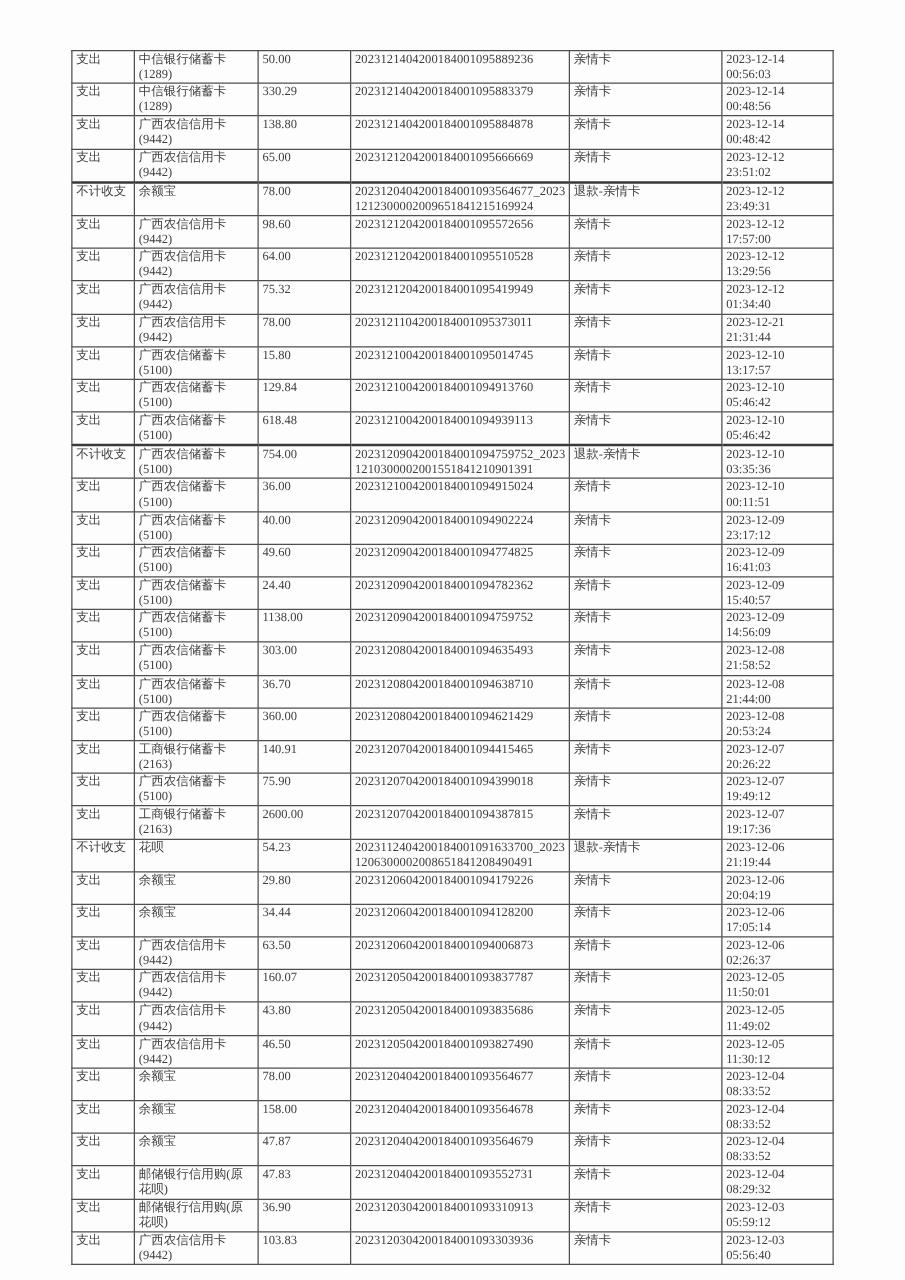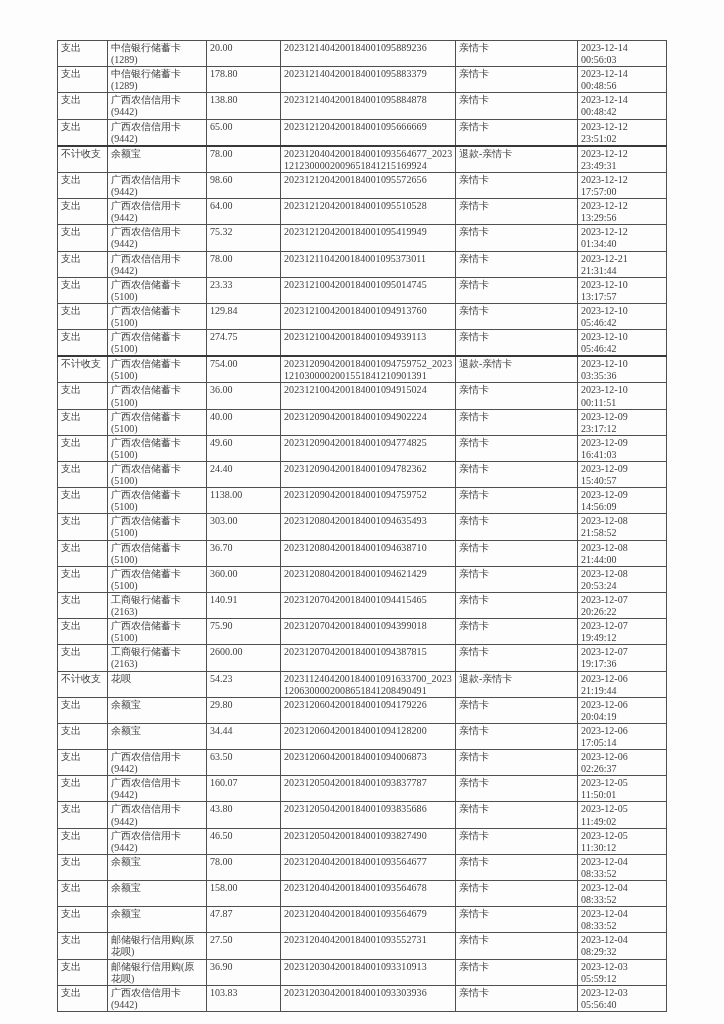--- a/index.html
+++ b/index.html
@@ -61,21 +61,21 @@
     <tbody>
         <tr>
           <td class="cell-flow">
             <div>支出</div>
           </td>
           <td class="cell-account">
             <div>中信银行储蓄卡</div>
             <div>(1289)</div>
           </td>
           <td class="cell-amount">
-            <div>20.00</div>
+            <div>50.00</div>
           </td>
           <td class="cell-txn">
             <div>2023121404200184001095889236</div>
           </td>
           <td class="cell-card">
             <div>亲情卡</div>
           </td>
           <td class="cell-time">
             <div>2023-12-14</div>
             <div>00:56:03</div>
@@ -83,21 +83,21 @@
         </tr>
         <tr>
           <td class="cell-flow">
             <div>支出</div>
           </td>
           <td class="cell-account">
             <div>中信银行储蓄卡</div>
             <div>(1289)</div>
           </td>
           <td class="cell-amount">
-            <div>178.80</div>
+            <div>330.29</div>
           </td>
           <td class="cell-txn">
             <div>2023121404200184001095883379</div>
           </td>
           <td class="cell-card">
             <div>亲情卡</div>
           </td>
           <td class="cell-time">
             <div>2023-12-14</div>
             <div>00:48:56</div>
@@ -258,21 +258,21 @@
         </tr>
         <tr>
           <td class="cell-flow">
             <div>支出</div>
           </td>
           <td class="cell-account">
             <div>广西农信储蓄卡</div>
             <div>(5100)</div>
           </td>
           <td class="cell-amount">
-            <div>23.33</div>
+            <div>15.80</div>
           </td>
           <td class="cell-txn">
             <div>2023121004200184001095014745</div>
           </td>
           <td class="cell-card">
             <div>亲情卡</div>
           </td>
           <td class="cell-time">
             <div>2023-12-10</div>
             <div>13:17:57</div>
@@ -302,21 +302,21 @@
         </tr>
         <tr>
           <td class="cell-flow">
             <div>支出</div>
           </td>
           <td class="cell-account">
             <div>广西农信储蓄卡</div>
             <div>(5100)</div>
           </td>
           <td class="cell-amount">
-            <div>274.75</div>
+            <div>618.48</div>
           </td>
           <td class="cell-txn">
             <div>2023121004200184001094939113</div>
           </td>
           <td class="cell-card">
             <div>亲情卡</div>
           </td>
           <td class="cell-time">
             <div>2023-12-10</div>
             <div>05:46:42</div>
@@ -802,21 +802,21 @@
         </tr>
         <tr>
           <td class="cell-flow">
             <div>支出</div>
           </td>
           <td class="cell-account">
             <div>邮储银行信用购(原</div>
             <div>花呗)</div>
           </td>
           <td class="cell-amount">
-            <div>27.50</div>
+            <div>47.83</div>
           </td>
           <td class="cell-txn">
             <div>2023120404200184001093552731</div>
           </td>
           <td class="cell-card">
             <div>亲情卡</div>
           </td>
           <td class="cell-time">
             <div>2023-12-04</div>
             <div>08:29:32</div>

